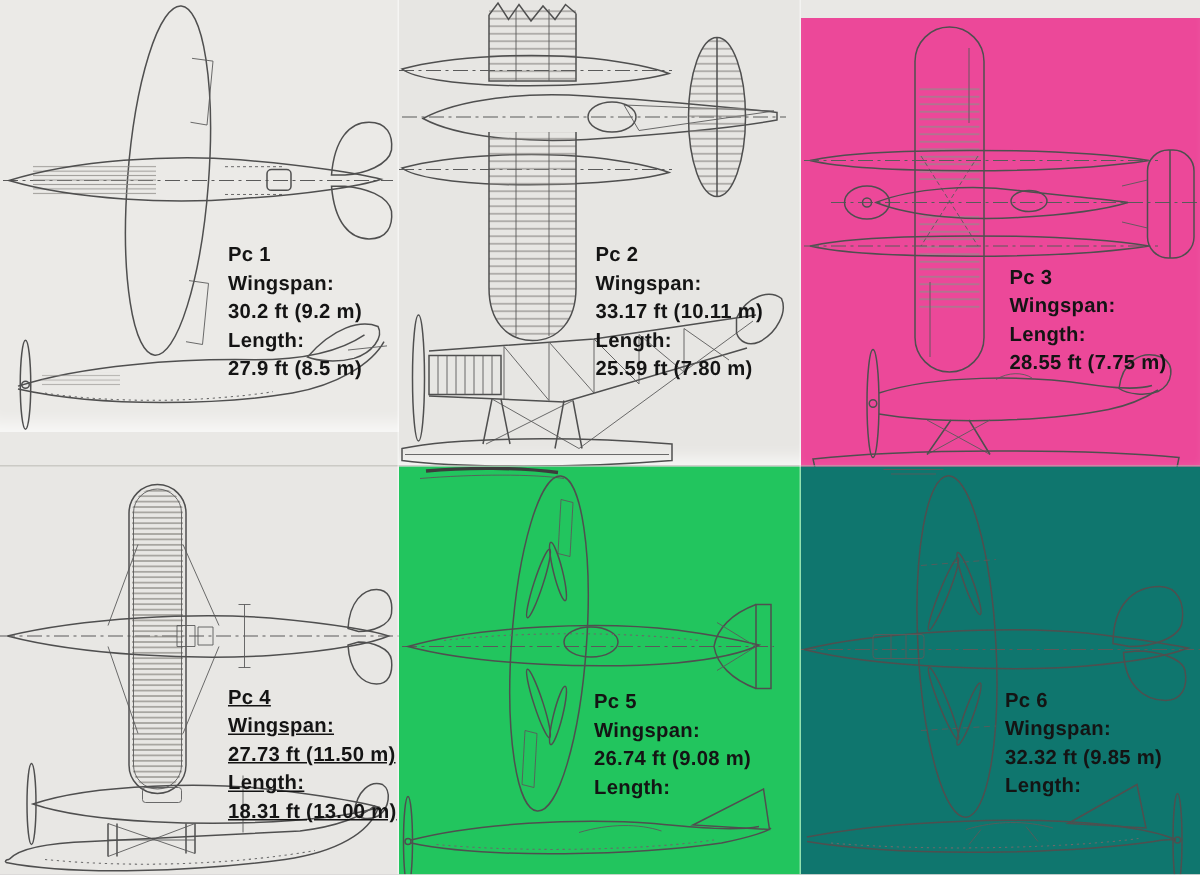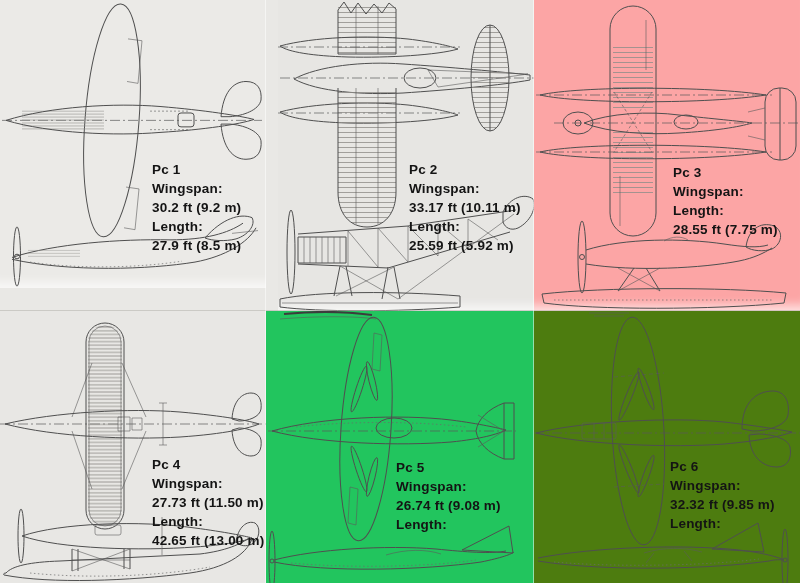--- a/index.html
+++ b/index.html
@@ -4,25 +4,25 @@
 <style>
   html,body{margin:0;padding:0;background:#cfcecb;}
   #sheet{
     position:relative;width:800px;height:583px;overflow:hidden;
     background:#e9e8e5;font-family:"Liberation Sans",sans-serif;
   }
   .panel{position:absolute;overflow:hidden;}
   .panel svg{position:absolute;left:0;top:0;width:100%;height:100%;display:block;}
   
   #p1{left:0;top:0;width:266px;height:288px;background:#ebeae7;}
-  #p2{left:278px;top:0;width:268px;height:311px;background:#e7e6e3;}
-  #p3{left:534px;top:0;width:266px;height:311px;background:#fca5a5;}
+  #p2{left:266px;top:0;width:268px;height:311px;background:#e7e6e3;}
+  #p3{left:534px;top:12px;width:266px;height:311px;background:#ec4899;}
   #p4{left:0;top:311px;width:266px;height:272px;background:#e8e7e4;}
   #p5{left:266px;top:311px;width:268px;height:272px;background:#22c55e;}
-  #p6{left:534px;top:311px;width:266px;height:272px;background:#4d7c0f;}
+  #p6{left:534px;top:311px;width:266px;height:272px;background:#0f766e;}
   #p1,#p2,#p3{box-shadow:inset 0 -14px 10px -8px rgba(255,255,255,0.65);}
   .seam-h{position:absolute;left:0;top:310px;width:800px;height:1px;background:rgba(178,176,172,0.55);}
   .seam-v1{position:absolute;left:265px;top:0;width:1px;height:583px;background:rgba(255,255,255,0.5);}
   .seam-v2{position:absolute;left:533px;top:0;width:1px;height:583px;background:rgba(255,255,255,0.5);}
   .spec{
     position:absolute;color:#141414;font-weight:bold;font-size:13.5px;line-height:19px;
     letter-spacing:0.2px;white-space:nowrap;
   }
   .spec div{height:19px;}
   svg *{vector-effect:non-scaling-stroke;}
@@ -123,21 +123,21 @@
         <path class="thin" d="M62,266 L120,299 M116,267 L58,296 M120,299 L236,214"></path>
         <path class="ink" d="M2,299 C40,291 120,291 182,296 L182,307 C120,312 40,312 2,307 Z"></path>
         <line class="thin" x1="4" y1="303" x2="180" y2="303"></line>
       </g>
     </svg>
     <div class="spec" style="left:131px;top:160px;">
       <div>Pc 2</div>
       <div>Wingspan:</div>
       <div>33.17 ft (10.11 m)</div>
       <div>Length:</div>
-      <div>25.59 ft (5.92 m)</div>
+      <div>25.59 ft (7.80 m)</div>
     </div>
   </div>
 
   <div class="panel" id="p3">
     <svg viewBox="0 0 266 311" preserveAspectRatio="none">
       <defs>
         <pattern id="p3ribs" width="4" height="5" patternUnits="userSpaceOnUse">
           <line x1="0" y1="2.5" x2="4" y2="2.5" stroke="#8f8d89" stroke-width="0.8"></line>
         </pattern>
       </defs>
@@ -214,26 +214,26 @@
         <line class="thin" x1="162" y1="206" x2="162" y2="244"></line>
         <path class="ink" d="M72,238 L72,260 M78,238 L78,260 M124,238 L124,258 M130,238 L130,258"></path>
         <path class="thin" d="M72,238 L130,258 M130,238 L72,260 M72,249 L130,249"></path>
         <path class="ink" d="M6,262 C12,255 30,251 60,250 L200,243 C225,240 242,233 250,226"></path>
         <path class="ink" d="M4,264 C50,273 130,270 190,262 C225,257 246,244 252,228"></path>
         <path class="ink" d="M4,264 C3,263 4,262 6,262"></path>
         <path class="ink" d="M236,231 C238,216 247,209 255,212 C261,216 260,228 252,233 C246,236 240,235 236,231 Z"></path>
         <path class="dots" d="M30,262 C90,268 160,265 210,256"></path>
       </g>
     </svg>
-    <div class="spec" style="left:152px;top:144px;">
+    <div class="spec" style="left:152px;top:144px;text-decoration:underline;">
       <div>Pc 4</div>
       <div>Wingspan:</div>
       <div>27.73 ft (11.50 m)</div>
       <div>Length:</div>
-      <div>42.65 ft (13.00 m)</div>
+      <div>18.31 ft (13.00 m)</div>
     </div>
   </div>
 
   <div class="panel" id="p5">
     <svg viewBox="0 0 268 272" preserveAspectRatio="none">
       <g>
         <path d="M18,3 C45,0.5 80,0.5 106,4" stroke="#3c3c3c" stroke-width="2.2" fill="none"></path>
         <path class="thin" d="M14,8 C50,5 90,5 110,8"></path>
       </g>
       <g>

